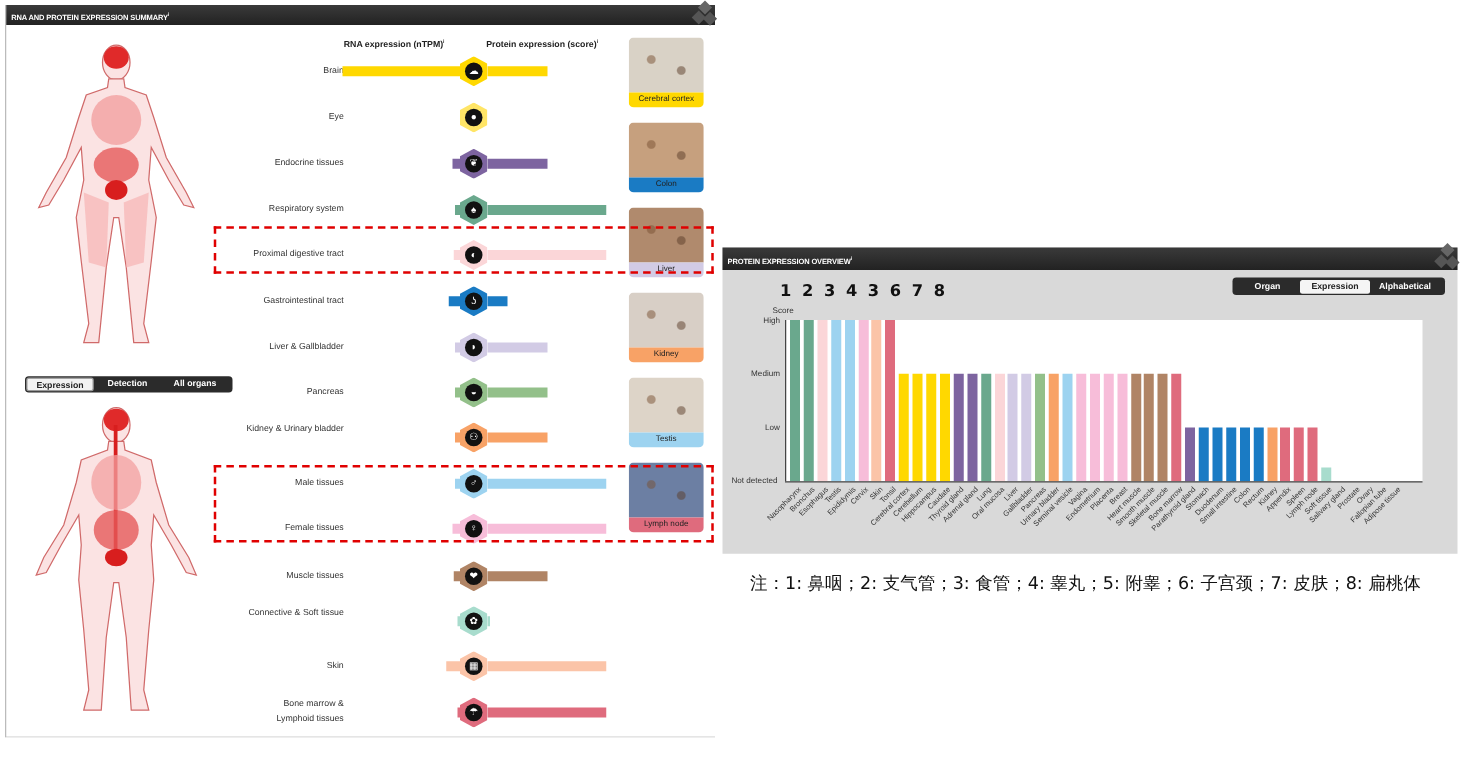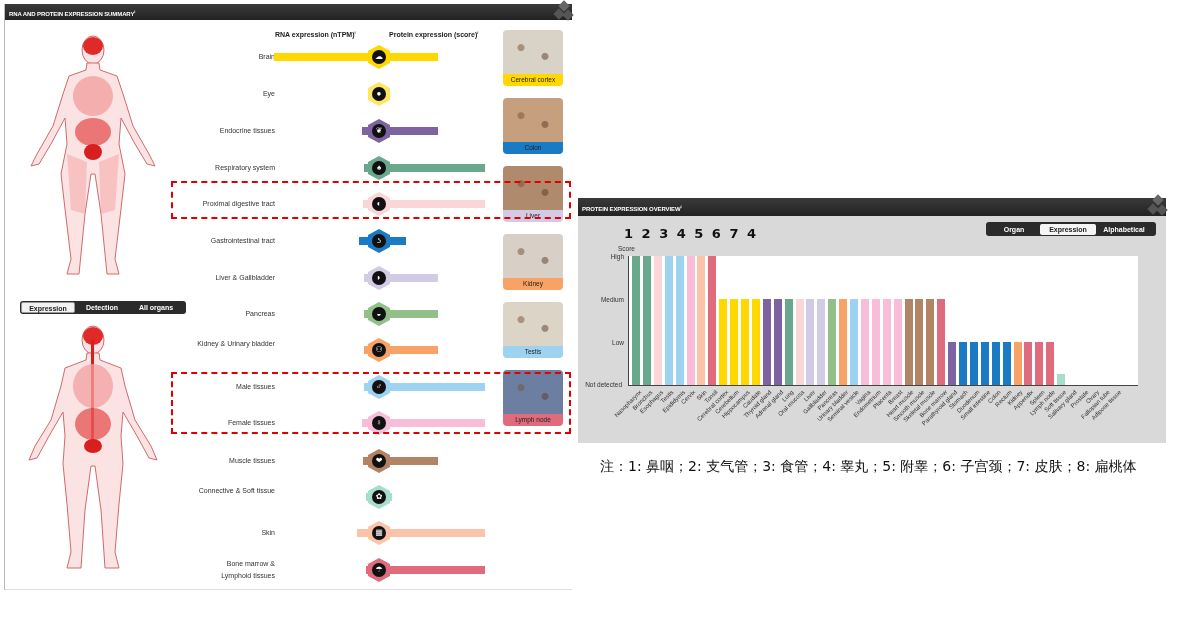--- a/index.html
+++ b/index.html
@@ -240,21 +240,21 @@
 <div class="panel-right">
   <div class="panel-header">
     <span>PROTEIN EXPRESSION OVERVIEW</span><sup style="font-size:4px;">i</sup>
     <div class="hexdeco">
         <span style="left:6px;top:-2px;"></span>
         <span style="left:1px;top:7px;background:#555;"></span>
         <span style="left:10px;top:8px;background:#555;"></span>
       </div>
   </div>
 
-  <div class="nums">1 2 3 4 5 6 7 4</div>
+  <div class="nums">1 2 3 4 3 6 7 8</div>
 
   <div class="sort-toggle">
     <div class="sort-btn" style="width:52px;">Organ</div>
     <div class="sort-btn active" style="width:56px;">Expression</div>
     <div class="sort-btn" style="width:56px;">Alphabetical</div>
   </div>
 
   <div style="position:absolute;left:40px;top:47px;font-size:6.5px;color:#333;">Score</div>
   <div class="ytick-label" style="left:6px;top:55px;">High</div>
   <div class="ytick-label" style="left:6px;top:98px;">Medium</div>

